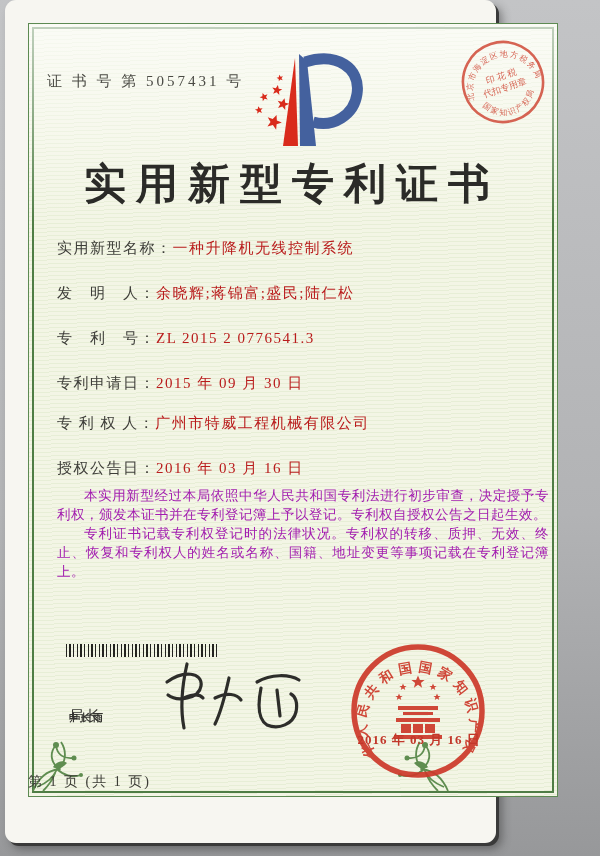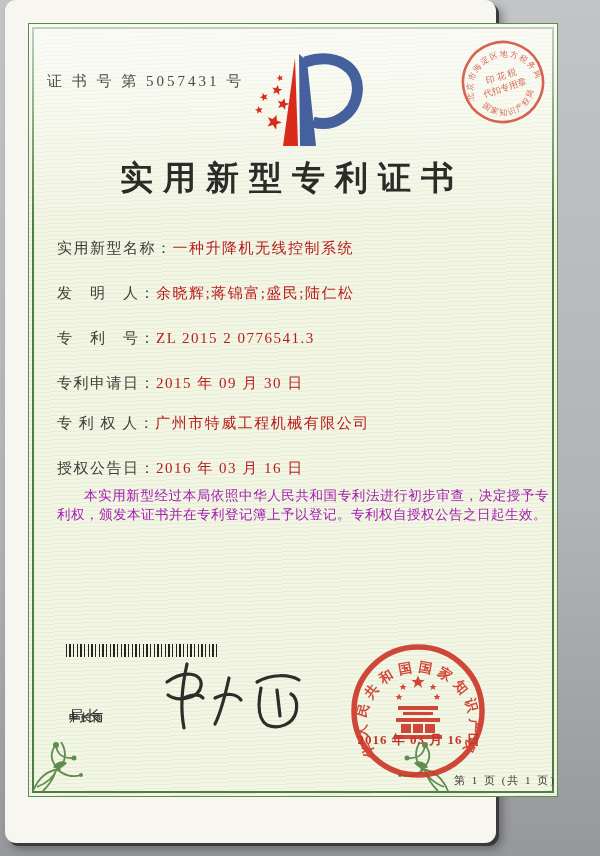--- a/index.html
+++ b/index.html
@@ -32,21 +32,21 @@
   .corner{position:absolute;width:64px;height:64px;z-index:3;}
   .corner.bl{left:24px;bottom:46px;}
   .corner.br{right:44px;bottom:46px;transform:scaleX(-1);}
   .cert-no{
     position:absolute;left:42px;top:72px;z-index:4;
     font-size:15px;letter-spacing:3px;color:#4a4a44;
   }
   .logo{position:absolute;left:232px;top:52px;width:132px;height:110px;z-index:4;}
   .title{
     position:absolute;left:23px;top:156px;width:528px;z-index:4;
-    text-align:center;font-size:33px;font-weight:600;letter-spacing:10px;color:#2b2b28;
+    text-align:center;font-size:42px;font-weight:600;letter-spacing:10px;color:#2b2b28;
   }
   .fields{position:absolute;left:52px;top:0;width:480px;z-index:4;}
   .field-row{position:absolute;left:0;white-space:nowrap;font-size:15px;letter-spacing:1.5px;color:#3d3d38;}
   .field-row .lab{color:#3d3d38;}
   .field-row .val{color:#b91c1c;}
   .f0{top:239px}.f1{top:284px}.f2{top:329px}.f3{top:374px}.f4{top:414px}.f5{top:459px}
   .paras{
     position:absolute;left:52px;top:486px;width:492px;z-index:4;
     font-size:13.5px;line-height:19px;letter-spacing:.5px;color:#a21caf;text-align:justify;
   }
@@ -62,21 +62,21 @@
   .director-name{position:absolute;left:64px;top:711px;font-size:10px;letter-spacing:2px;color:#33332f;z-index:4;font-family:"Liberation Sans","DejaVu Sans",sans-serif;font-weight:bold;}
   .signature{position:absolute;left:148px;top:652px;width:170px;height:92px;z-index:5;}
   .seal{position:absolute;left:341px;top:636px;width:144px;height:156px;z-index:5;opacity:.92;}
   .seal-date{
     position:absolute;left:348px;top:731px;width:132px;z-index:6;
     text-align:center;font-size:13px;font-weight:600;letter-spacing:1px;color:#c2372a;
   }
   .tax-stamp{position:absolute;left:452px;top:36px;width:92px;height:92px;z-index:4;transform:rotate(-18deg);opacity:.85;}
   .footer{
     position:absolute;left:23px;top:773px;width:528px;z-index:4;
-    text-align:right;font-size:11px;letter-spacing:2px;color:#3c3c36;
+    text-align:left;font-size:14px;letter-spacing:2px;color:#3c3c36;
   }
 </style>
 </head>
 <body>
 
 <div class="photo">
   <div class="paper">
 
     <div class="frame"></div>
 
@@ -146,20 +146,21 @@
       <div class="field-row f4">
         <span class="lab">专 利 权 人：</span><span class="val">广州市特威工程机械有限公司</span>
       </div>
       <div class="field-row f5">
         <span class="lab">授权公告日：</span><span class="val">2016 年 03 月 16 日</span>
       </div>
     </div>
 
     <div class="paras">
       <p>本实用新型经过本局依照中华人民共和国专利法进行初步审查，决定授予专利权，颁发本证书并在专利登记簿上予以登记。专利权自授权公告之日起生效。</p>
+      <p>专利证书记载专利权登记时的法律状况。专利权的转移、质押、无效、终止、恢复和专利权人的姓名或名称、国籍、地址变更等事项记载在专利登记簿上。</p>
     </div>
 
     <div class="barcode"></div>
 
     <div class="director-label">局长</div>
     <div class="director-name">申长雨</div>
 
     <svg class="signature" viewBox="0 0 170 92">
       <g stroke="#2d2d2a" fill="none" stroke-width="3.2" stroke-linecap="round">
         <path d="M34,12 C29,34 27,56 31,76"></path>

